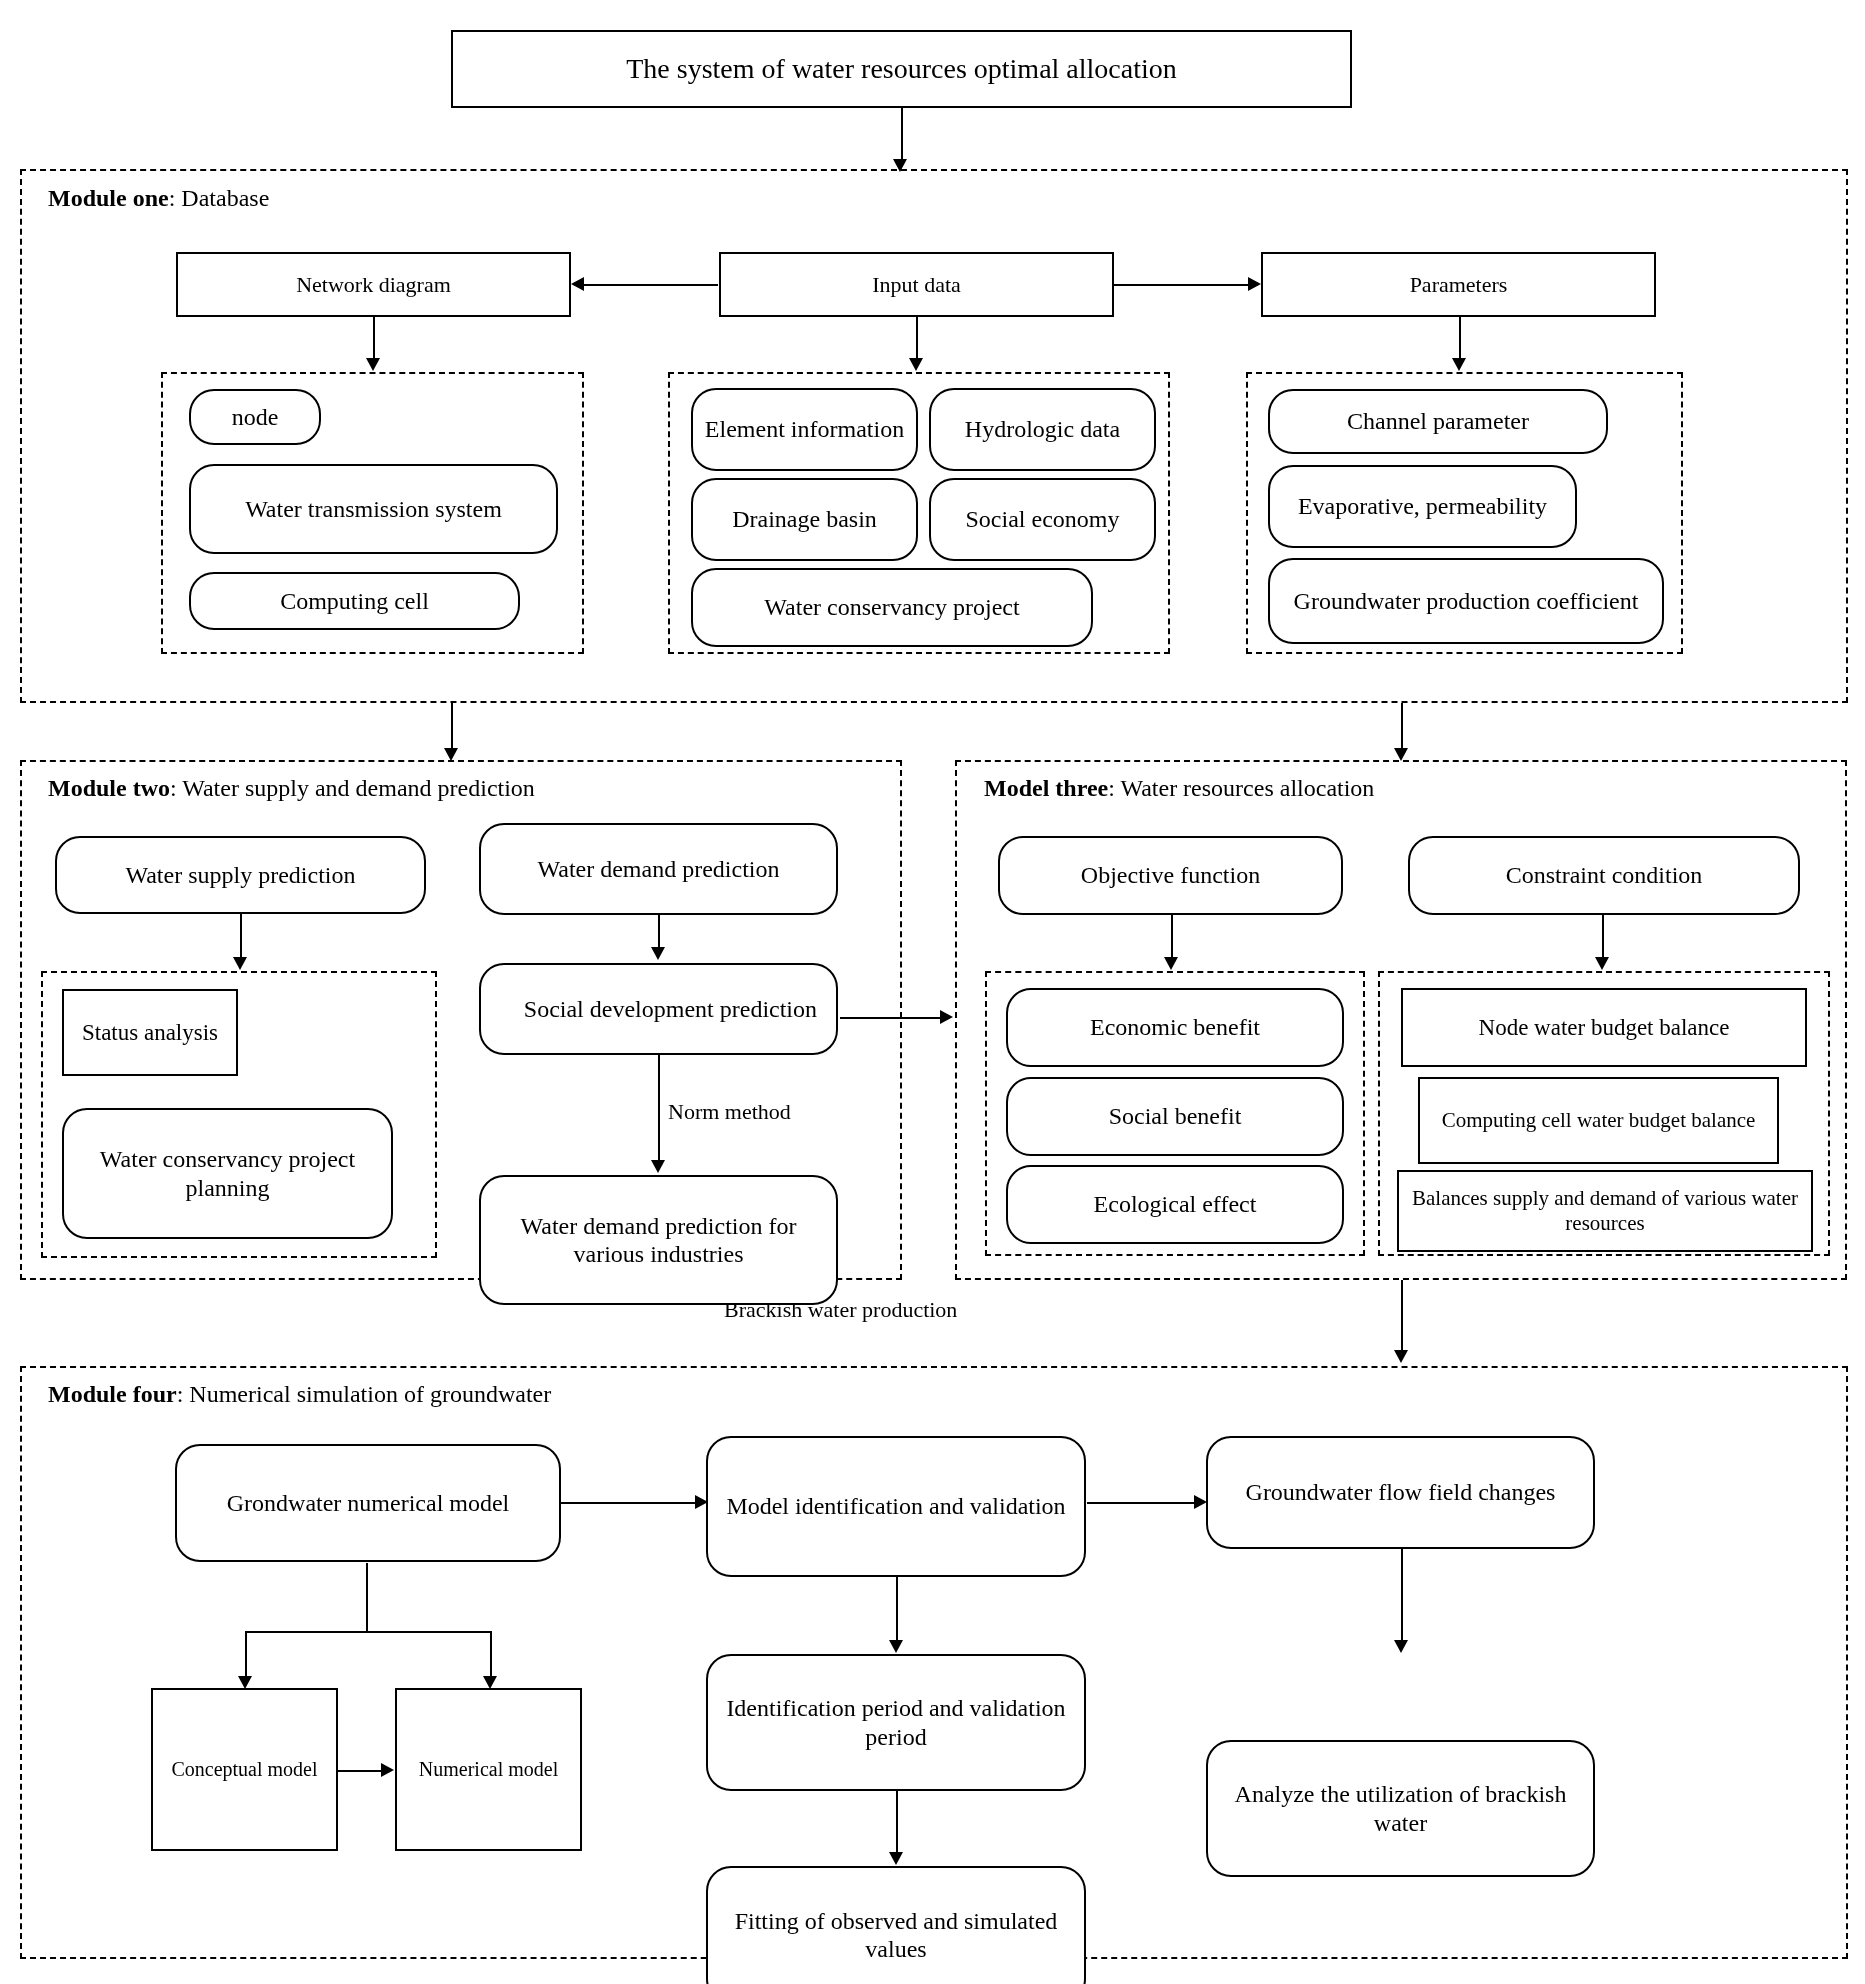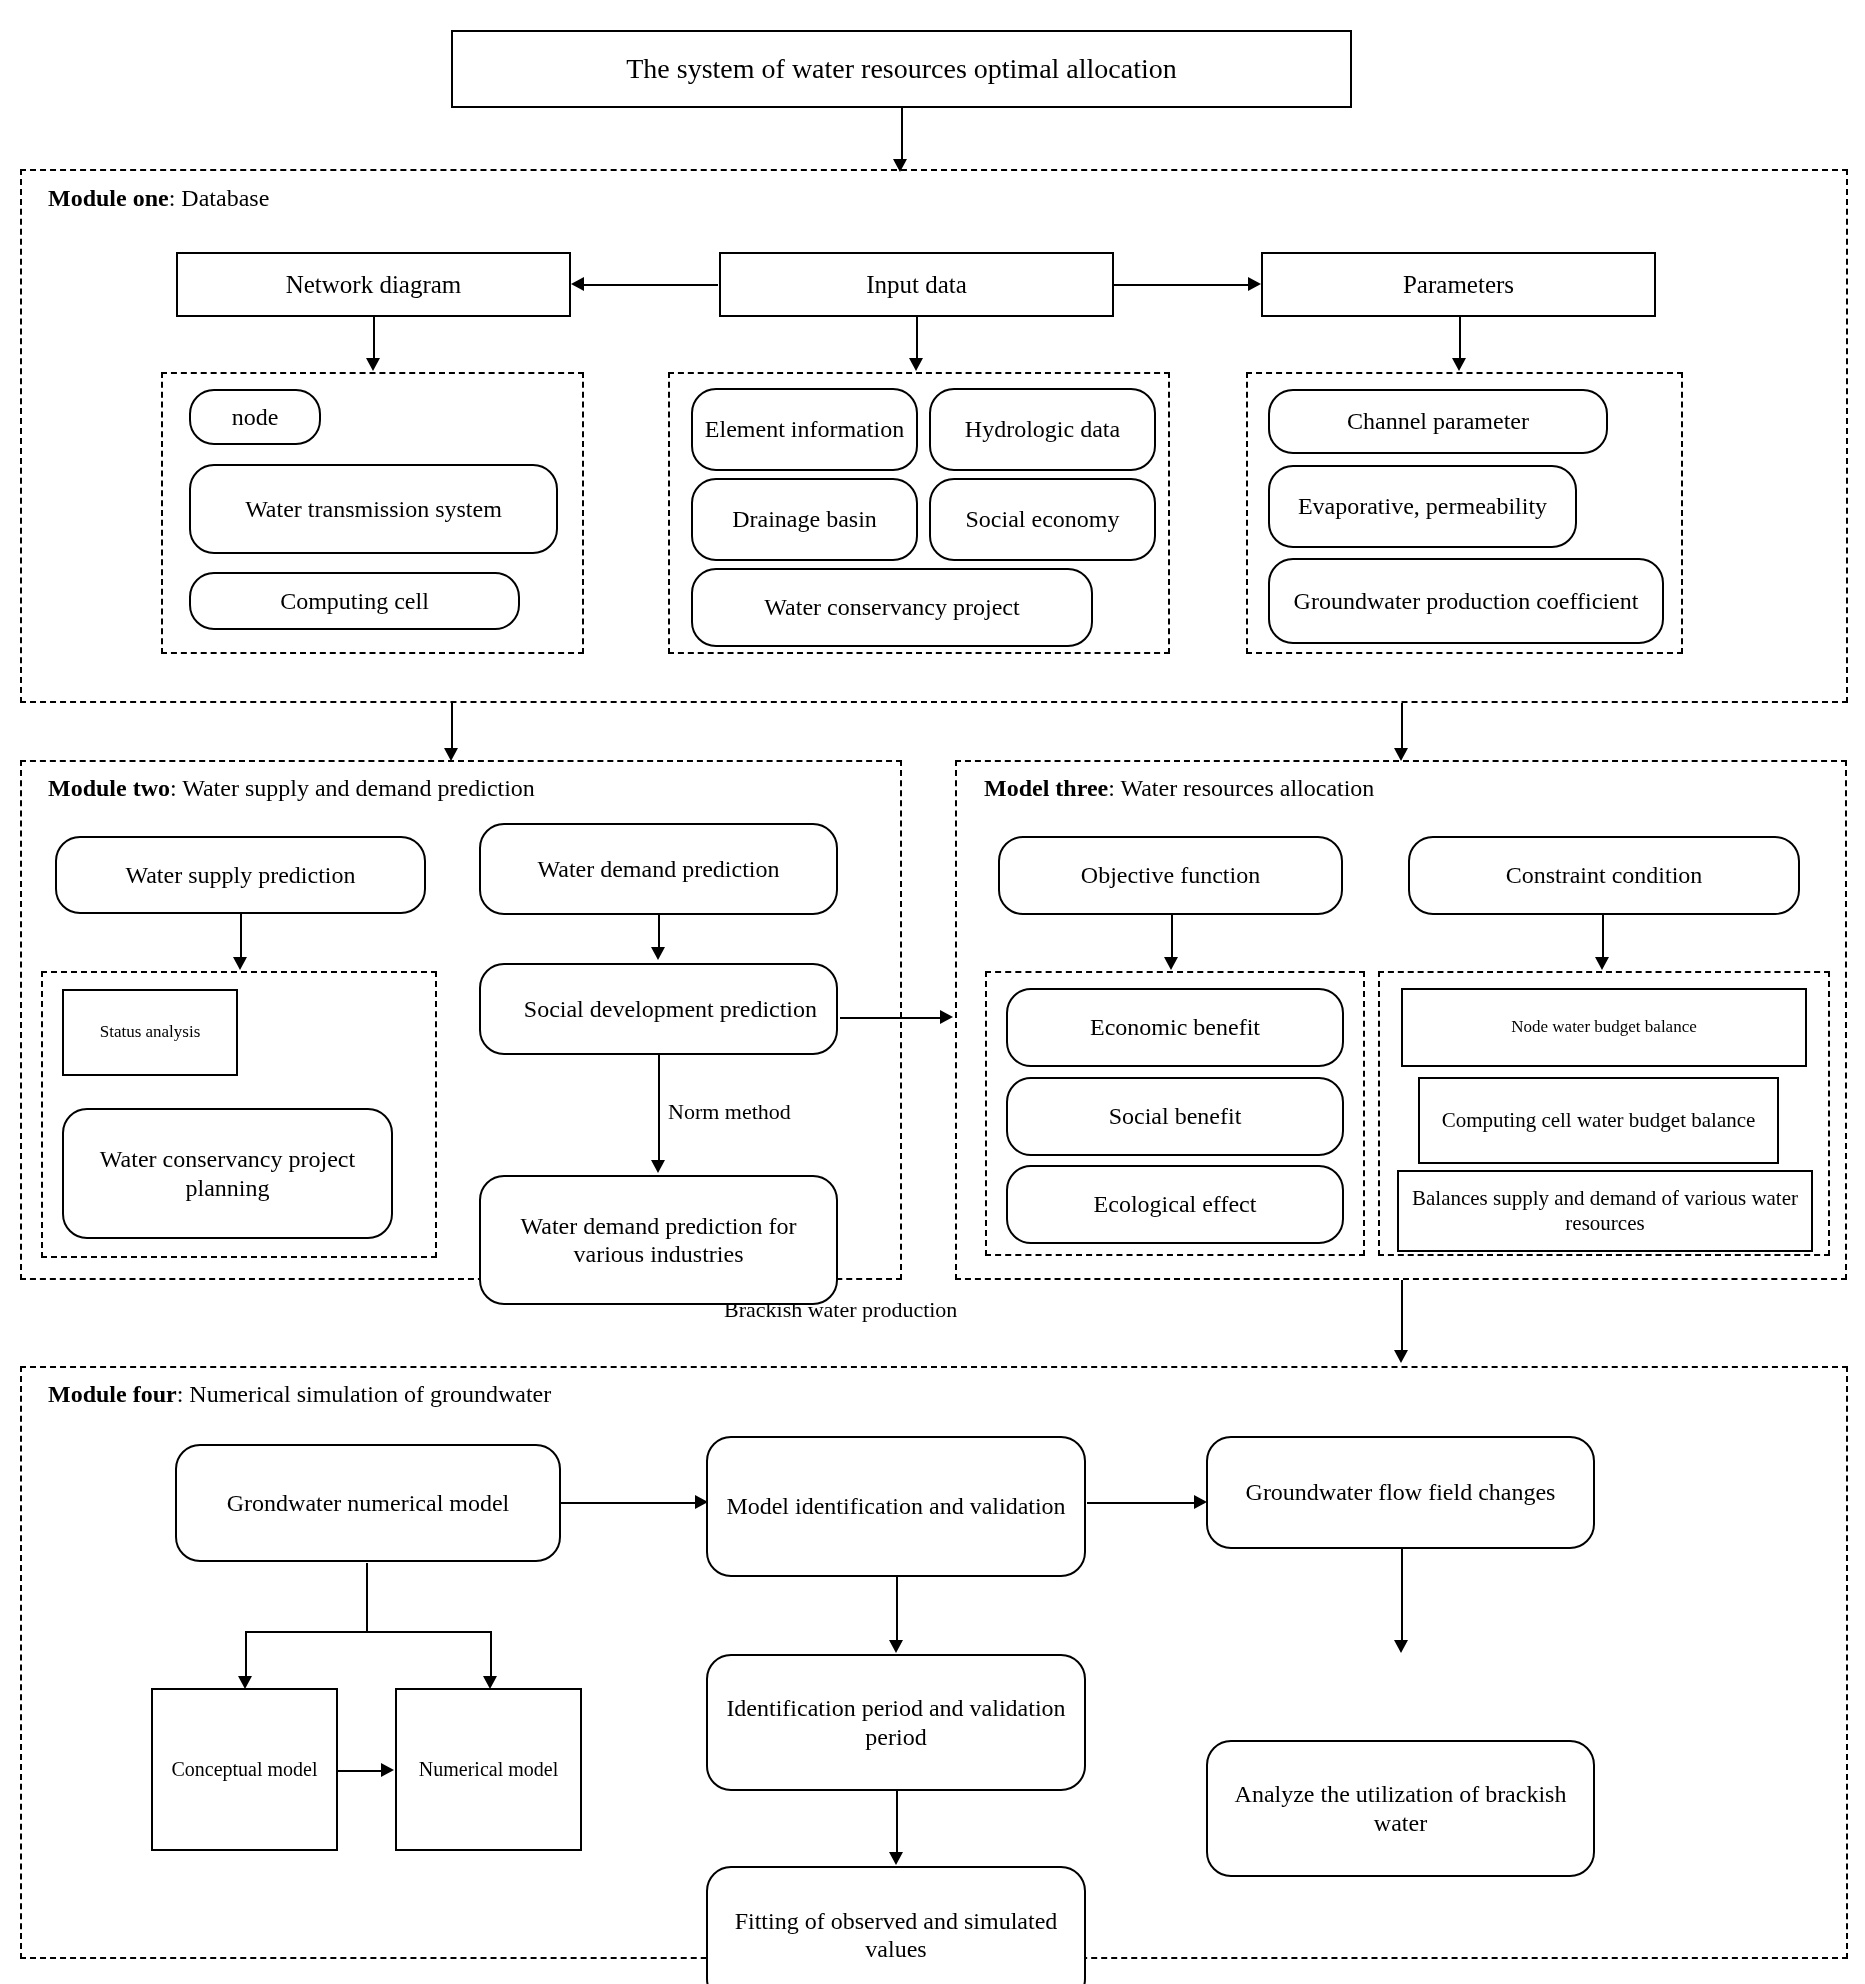--- a/index.html
+++ b/index.html
@@ -77,23 +77,23 @@
   }
   .arrow-left {
     position: absolute;
     width: 0; height: 0;
     border-top: 7.8px solid transparent;
     border-bottom: 7.8px solid transparent;
     border-right: 13.4px solid #000;
   }
 
   .fs-40 { font-size: 28px; }
-  .fs-36 { font-size: 25px; }
+  .fs-36 { font-size: 22px; }
   .fs-34 { font-size: 24px; border-radius: 25px; }
-  .fs-32 { font-size: 17px; }
+  .fs-32 { font-size: 23px; }
   .fs-30 { font-size: 21px; }
   .fs-28 { font-size: 20px; }
 </style>
 </head>
 <body>
 
 <div id="canvas">
 
   <div class="solid-box fs-40" style="left:451px; top:30px; width:901px; height:78px;">The system of water resources optimal allocation</div>
 

